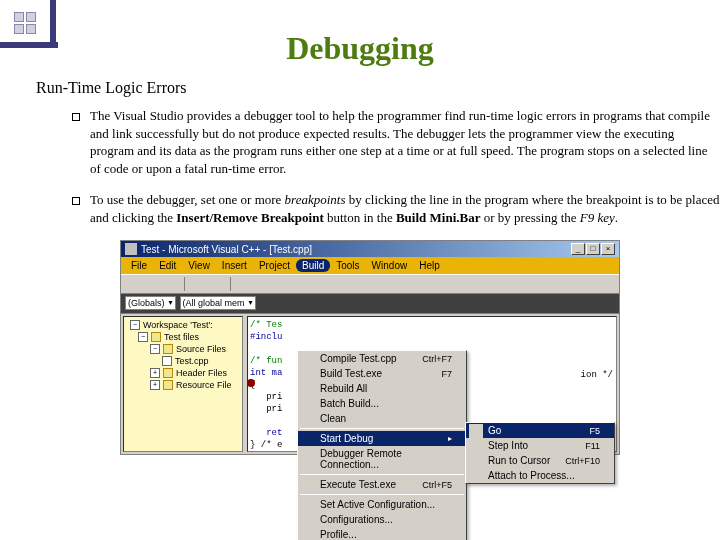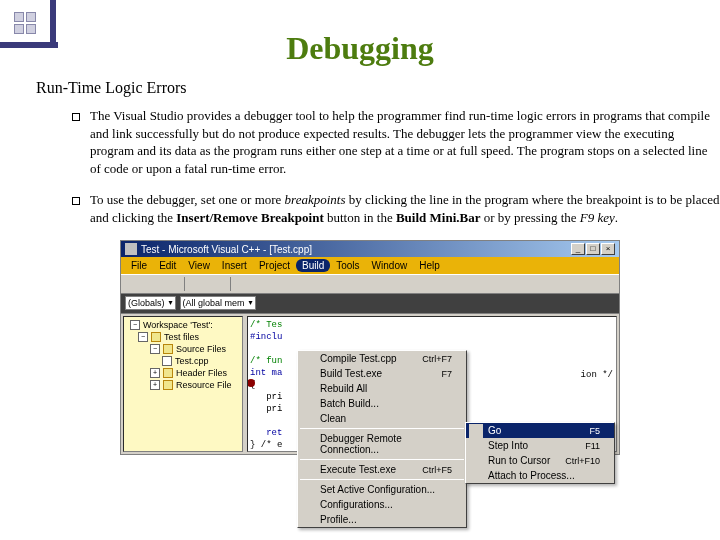--- a/index.html
+++ b/index.html
@@ -404,20 +404,24 @@
         <div class="dd-item">
           <span>Rebuild All</span>
         </div>
         <div class="dd-item">
           <span>Batch Build...</span>
         </div>
         <div class="dd-item">
           <span>Clean</span>
         </div>
         <div class="dd-sep"></div>
+        <div class="dd-item active">
+          <span>Start Debug</span>
+          <span class="arrow">▸</span>
+        </div>
         <div class="dd-item">
           <span>Debugger Remote Connection...</span>
         </div>
         <div class="dd-sep"></div>
         <div class="dd-item">
           <span class="dd-icon"></span>
           <span>Execute Test.exe</span>
           <span class="shortcut">Ctrl+F5</span>
         </div>
         <div class="dd-sep"></div>

